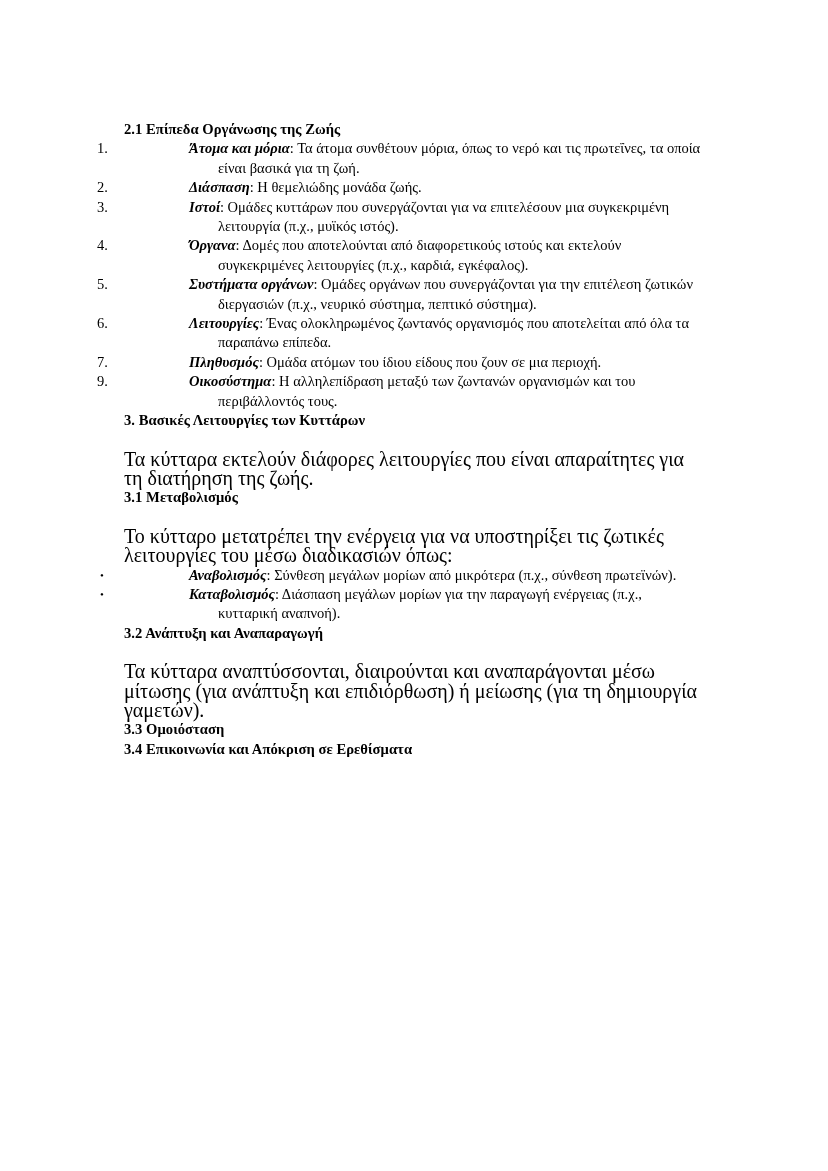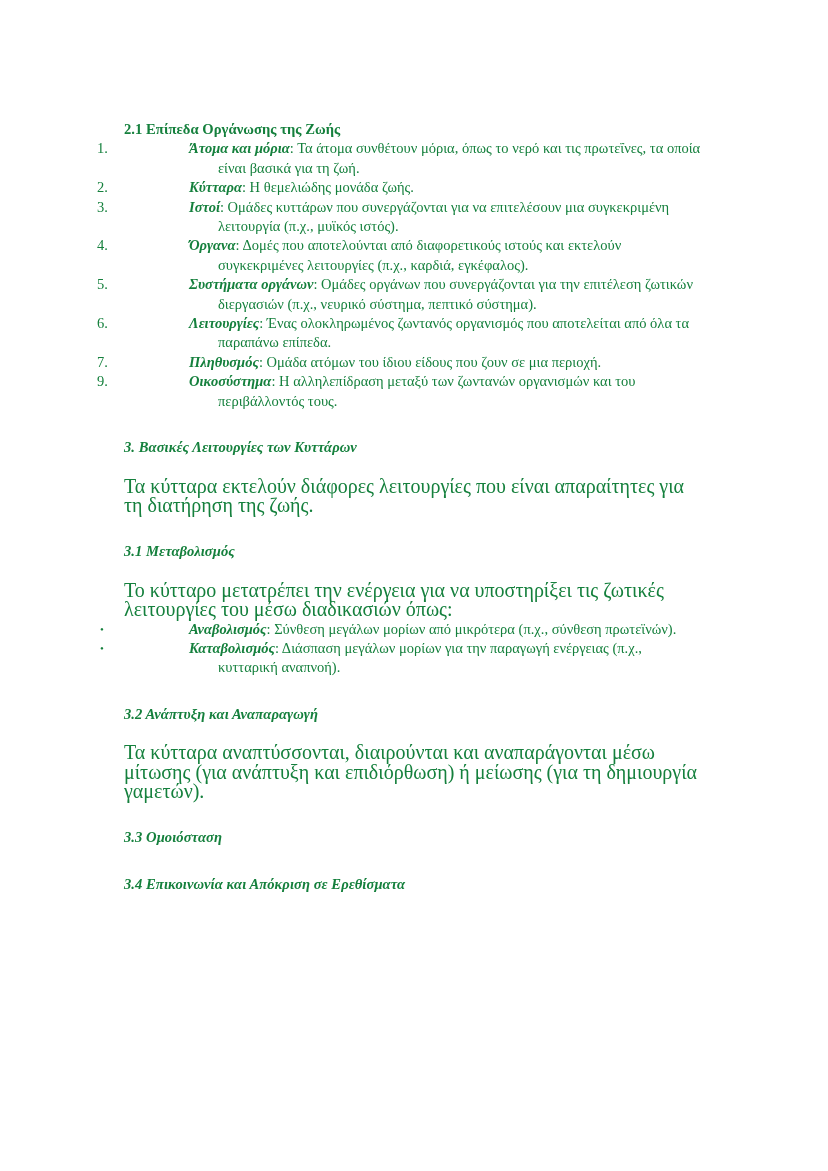--- a/index.html
+++ b/index.html
@@ -10,42 +10,40 @@
   }
   .page {
     position: relative;
     width: 828px;
     height: 1171px;
     background: #ffffff;
     overflow: hidden;
     box-sizing: border-box;
     padding: 120px 125px 0 124px;
     font-family: "Liberation Serif", "DejaVu Serif", serif;
-    color: #15803d;
+    color: #000000;
     -webkit-font-smoothing: antialiased;
   }
 
   .doc-body {
     width: 580px;
     font-size: 14.5px;
     line-height: 19.4px;
   }
 
   h2.heading {
     font-size: 14.6px;
     font-weight: bold;
     line-height: 19.4px;
     margin: 0;
     padding: 0;
     letter-spacing: 0.05px;
   }
 
   h2.heading.sub-spaced {
-    margin-top: 27px;
-    font-style: italic;
   }
 
   p.para {
     margin: 0;
     padding: 0;
     font-size: 20px;
     line-height: 19.4px;
     text-align: left;
   }
 
@@ -103,21 +101,21 @@
 <div class="page">
   <div class="doc-body">
 
     <h2 class="heading">2.1 Επίπεδα Οργάνωσης της Ζωής</h2>
 
     <div class="list">
       <p class="list-item">
         <span class="marker">1.</span><span class="term">Άτομα και μόρια</span><span>: Τα άτομα συνθέτουν μόρια, όπως το νερό και τις πρωτεΐνες, τα οποία είναι βασικά για τη ζωή.</span>
       </p>
       <p class="list-item">
-        <span class="marker">2.</span><span class="term">Κύτταρα</span><span>: Η θεμελιώδης μονάδα ζωής.</span>
+        <span class="marker">2.</span><span class="term">Διάσπαση</span><span>: Η θεμελιώδης μονάδα ζωής.</span>
       </p>
       <p class="list-item">
         <span class="marker">3.</span><span class="term">Ιστοί</span><span>: Ομάδες κυττάρων που συνεργάζονται για να επιτελέσουν μια συγκεκριμένη λειτουργία (π.χ., μυϊκός ιστός).</span>
       </p>
       <p class="list-item">
         <span class="marker">4.</span><span class="term">Όργανα</span><span>: Δομές που αποτελούνται από διαφορετικούς ιστούς και εκτελούν συγκεκριμένες λειτουργίες (π.χ., καρδιά, εγκέφαλος).</span>
       </p>
       <p class="list-item">
         <span class="marker">5.</span><span class="term">Συστήματα οργάνων</span><span>: Ομάδες οργάνων που συνεργάζονται για την επιτέλεση ζωτικών διεργασιών (π.χ., νευρικό σύστημα, πεπτικό σύστημα).</span>
       </p>

